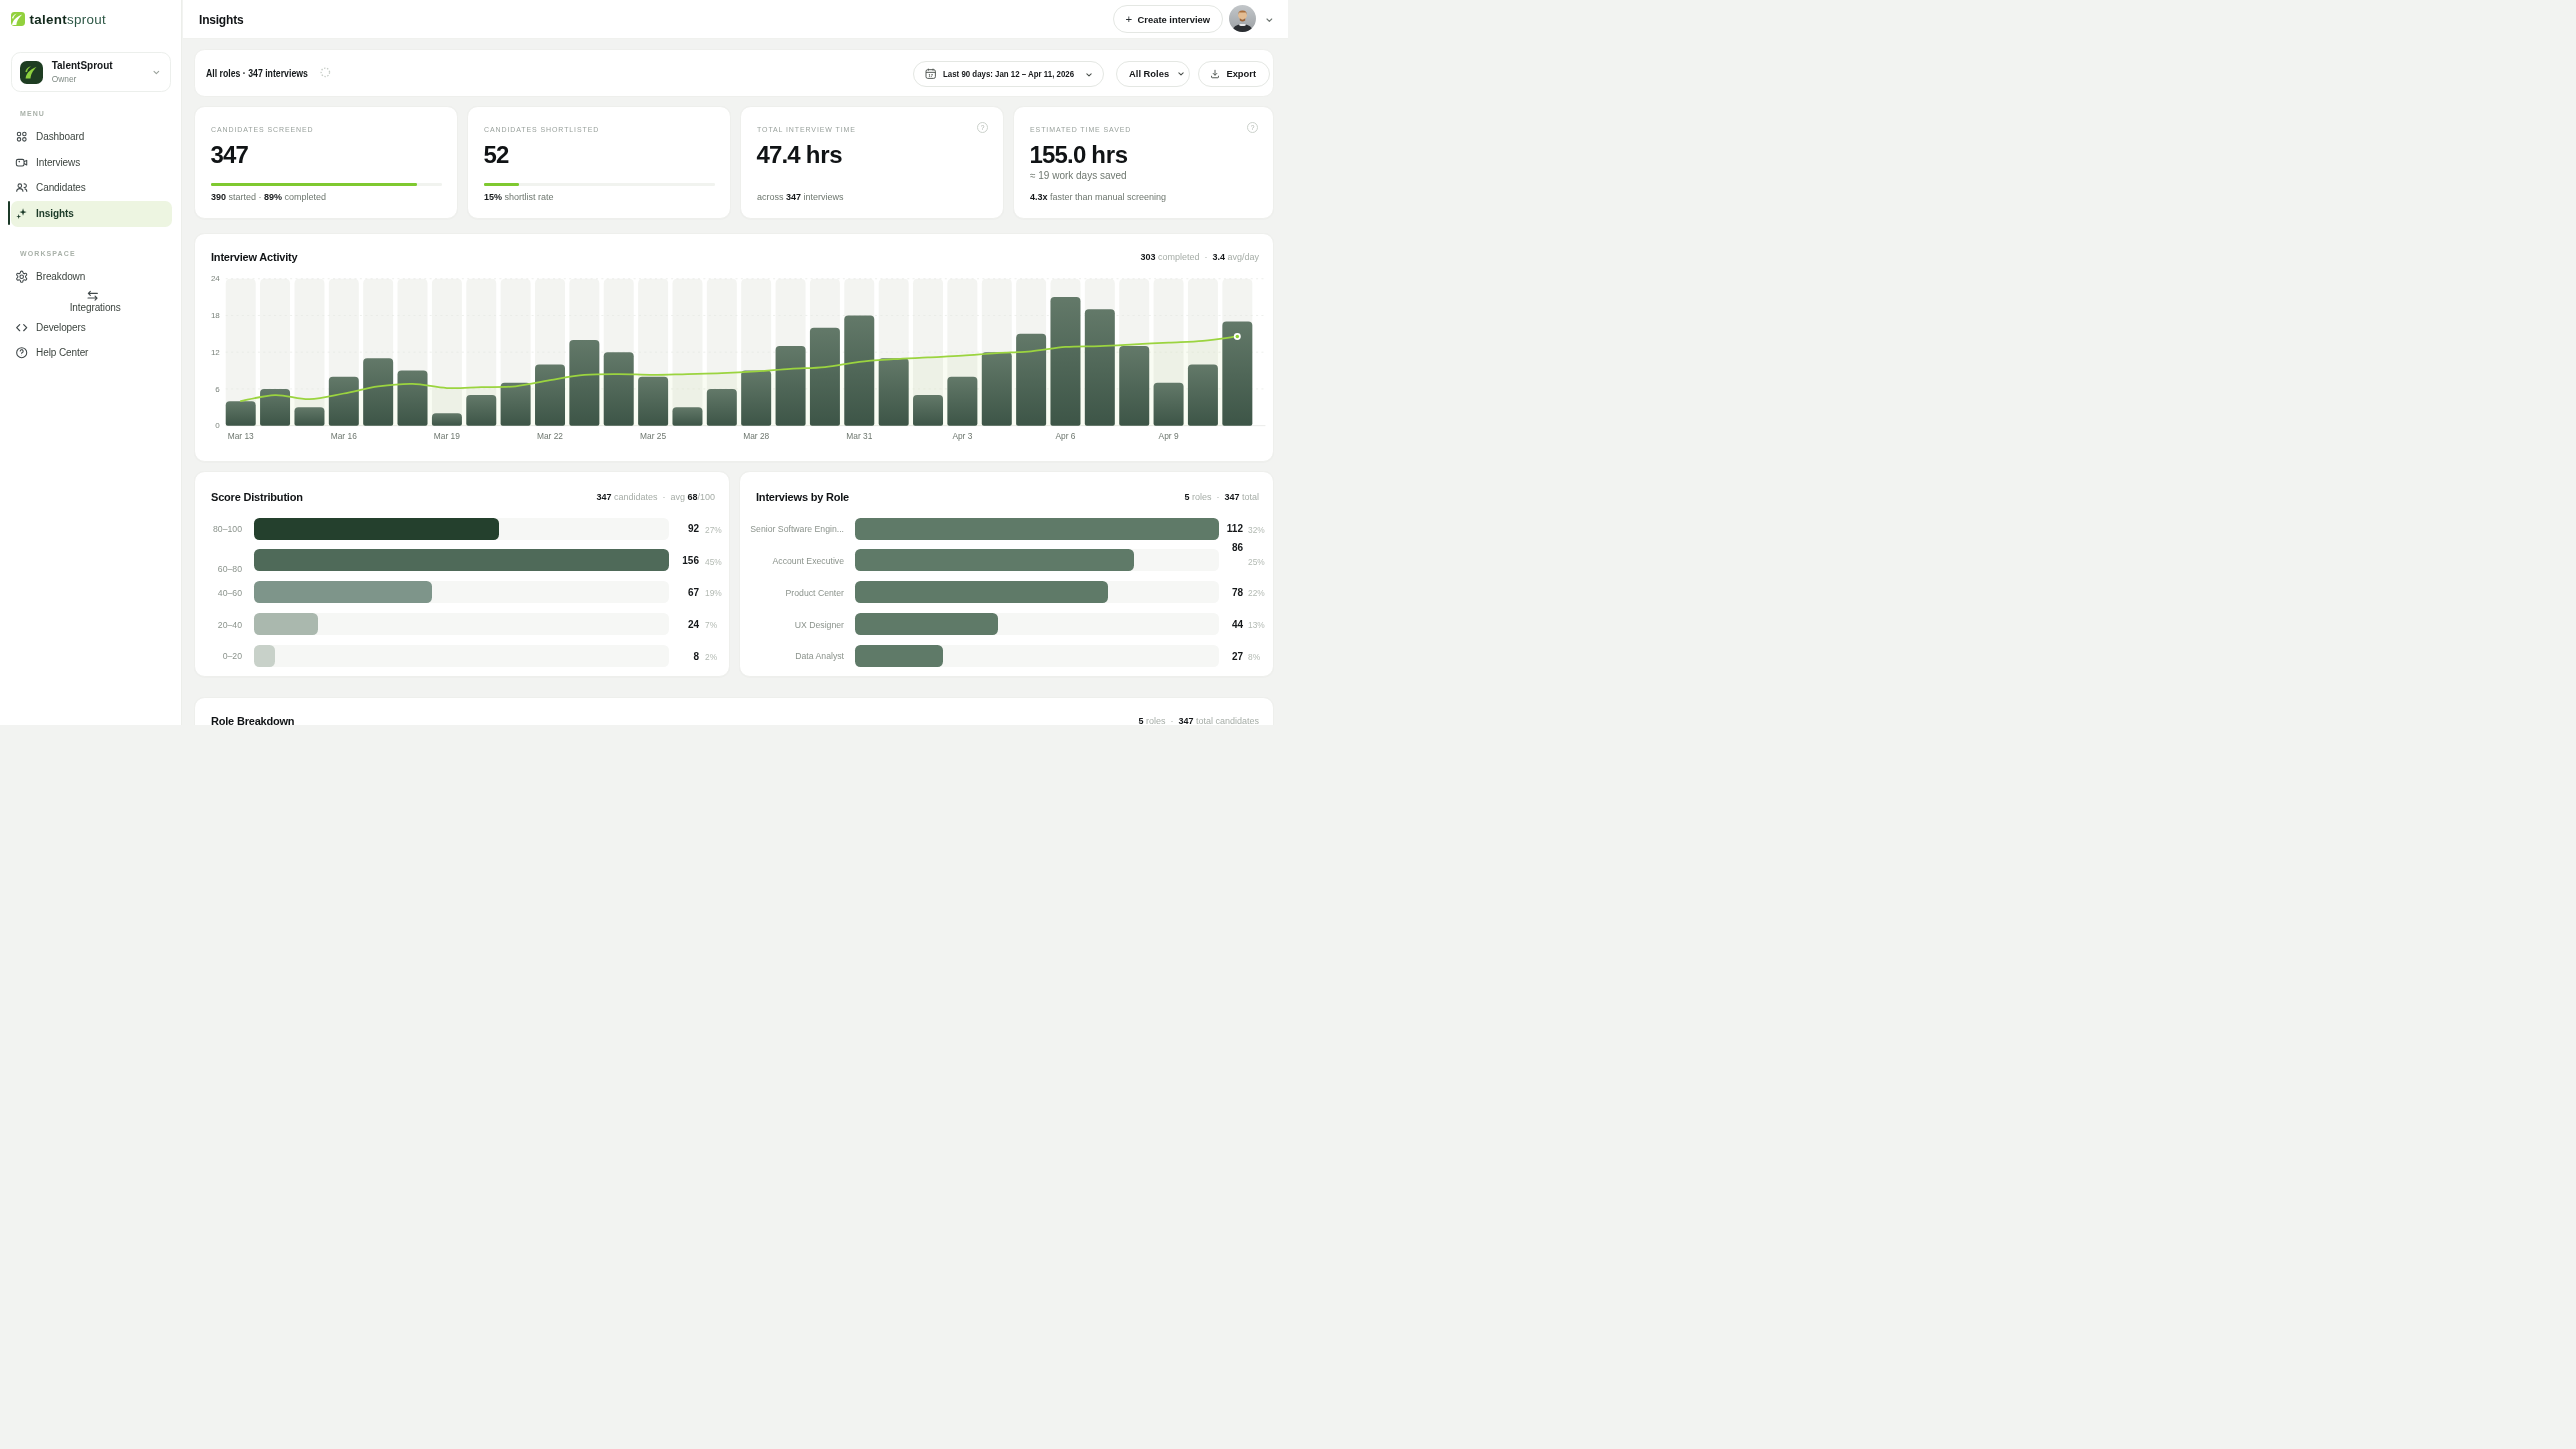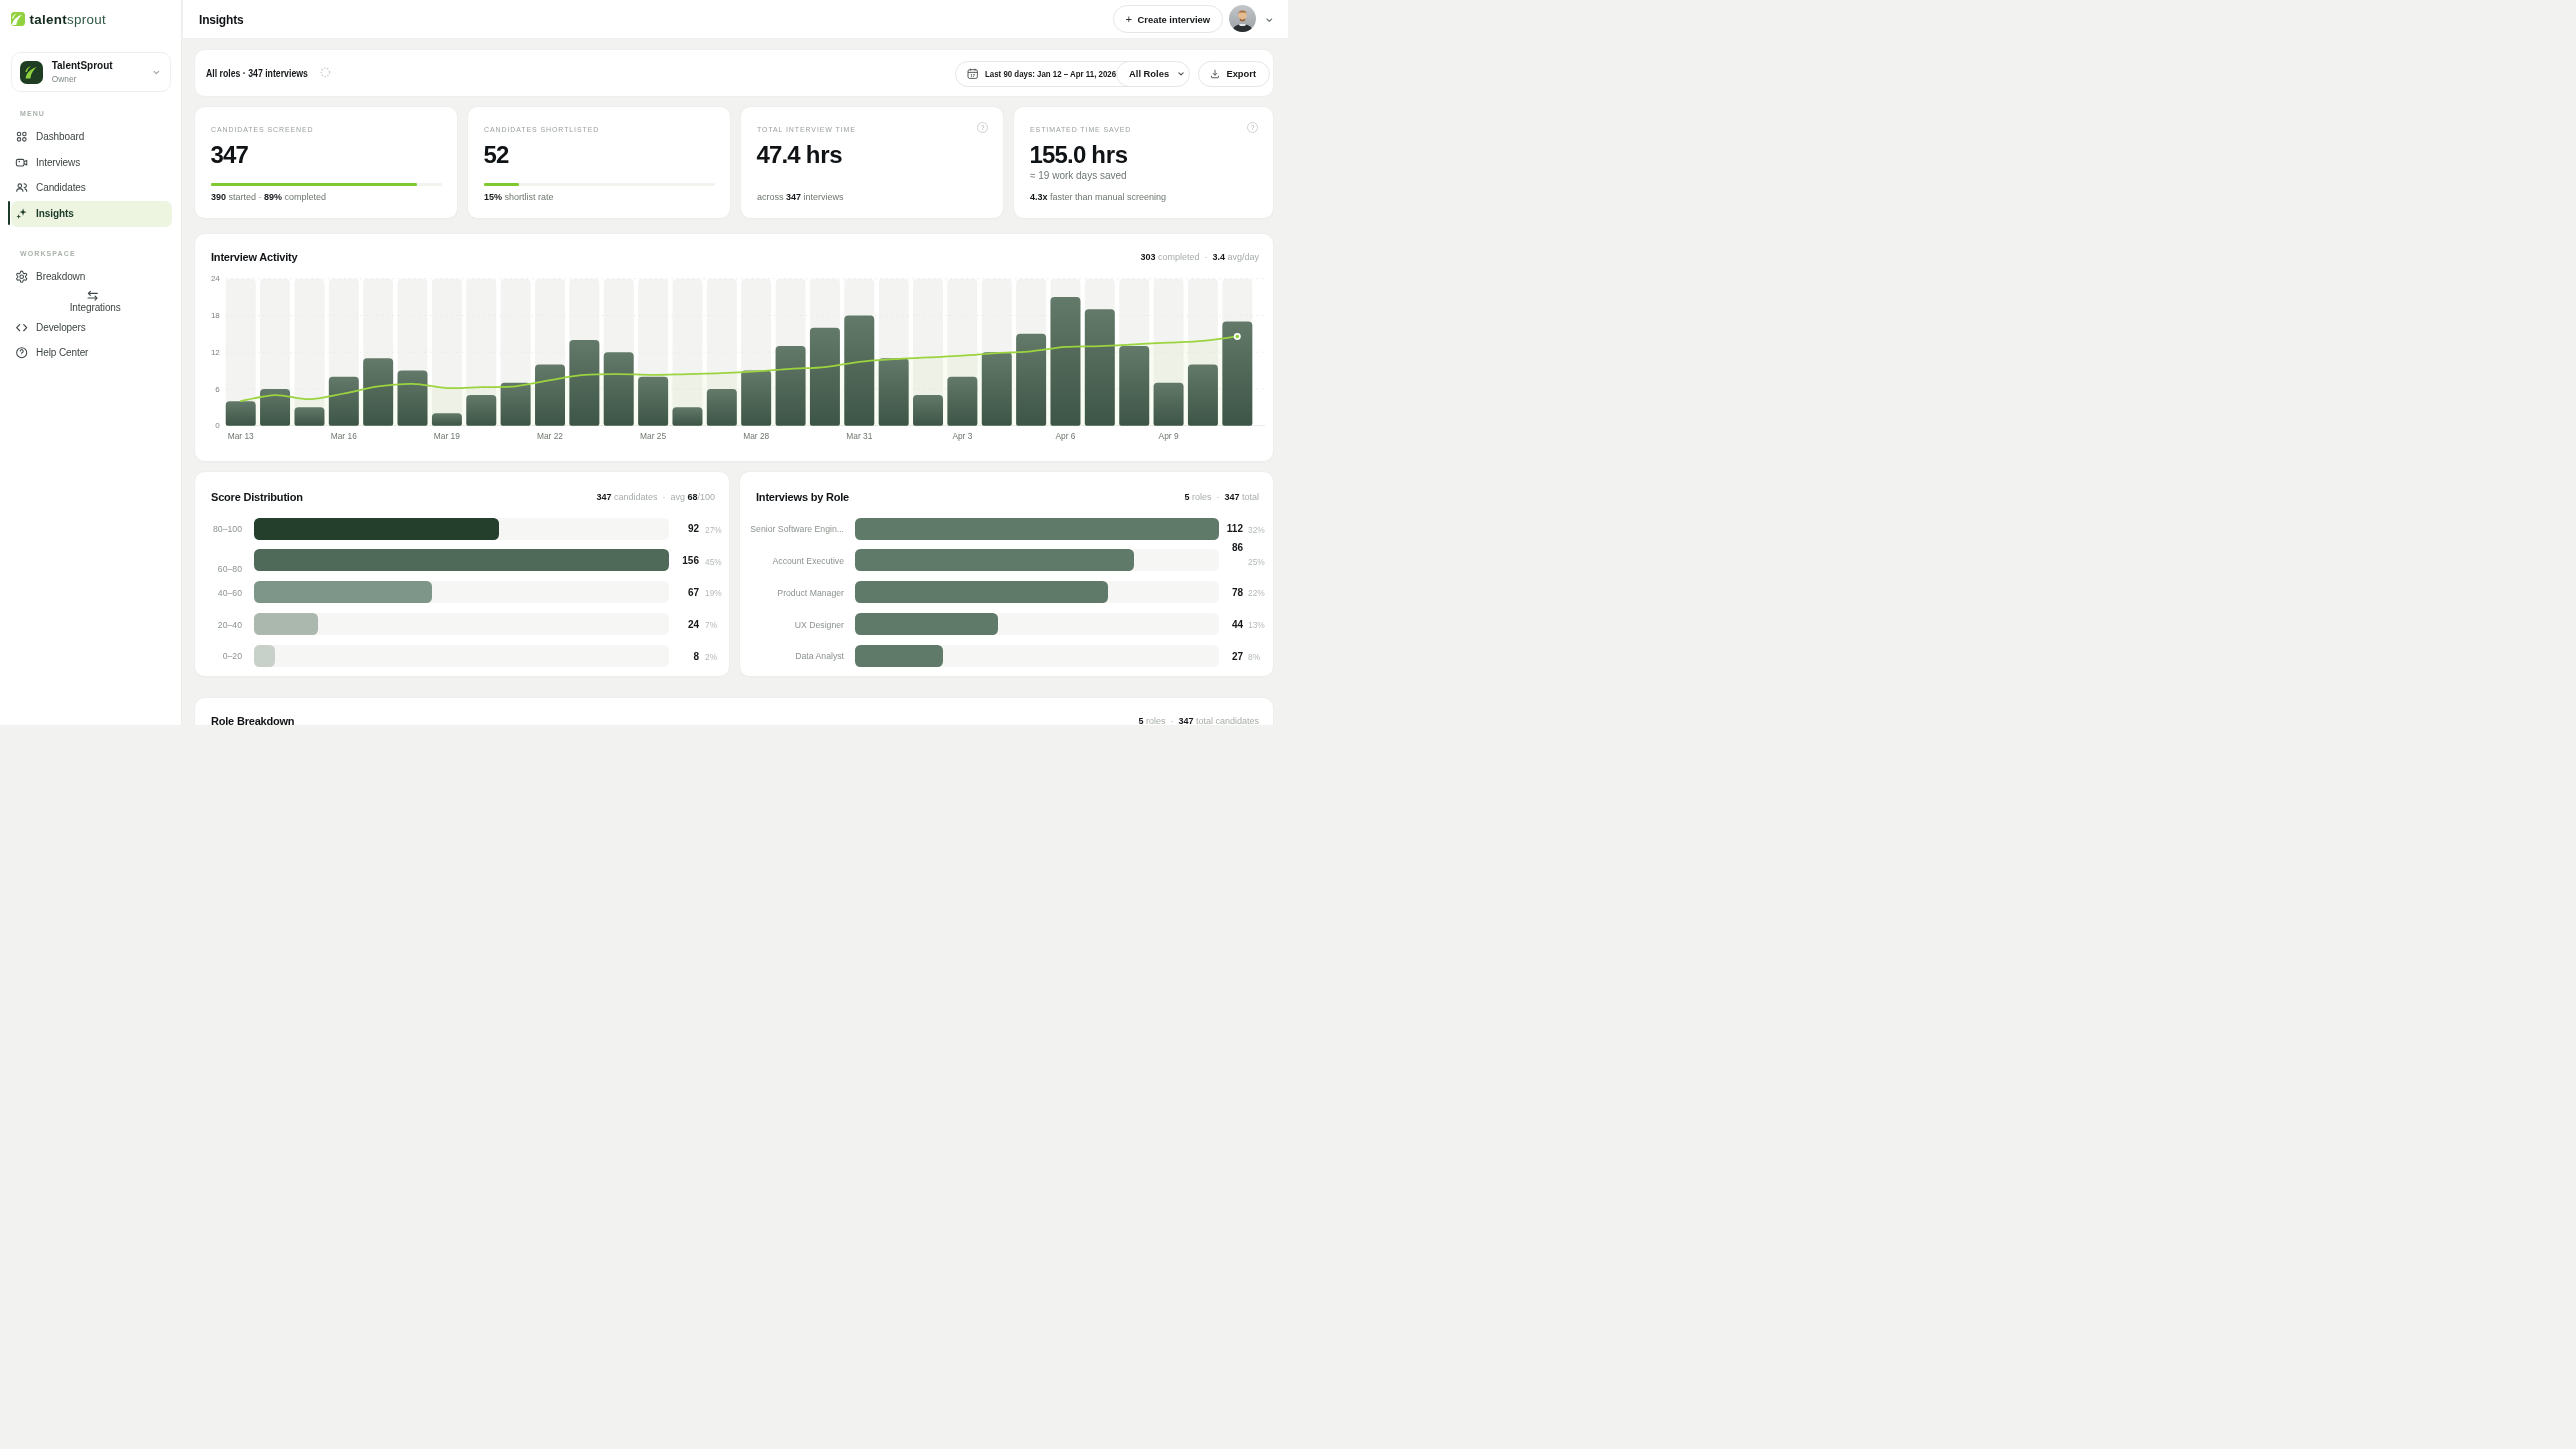--- a/index.html
+++ b/index.html
@@ -167,21 +167,21 @@
   <svg class="h-chev" width="8.7" height="8.7" viewBox="0 0 13 13">
       <path d="M3 4.5 l3.5 3.5 L10 4.5" stroke="#6f7772" stroke-width="1.7" fill="none" stroke-linecap="round" stroke-linejoin="round"></path>
     </svg>
 </div>
 
 <div class="filterbar">
   <div class="fb-left">All roles <span class="dot">·</span> 347 interviews</div>
   <svg class="abs" style="left:125px; top:17.4px;" width="10.7" height="10.7" viewBox="0 0 16 16">
       <circle cx="8" cy="8" r="6.3" fill="none" stroke="#c6ccc6" stroke-width="2" stroke-dasharray="2.1 2.4"></circle>
     </svg>
-  <div class="pill" style="left:760px; width:191px; padding:0 0 0 10.7px;">
+  <div class="pill" style="left:718px; width:191px; padding:0 0 0 10.7px;">
     <svg width="11.4" height="11.4" viewBox="0 0 17 17" fill="none" stroke="#494f4b" stroke-width="1.4" style="font-size:14px">
         <rect x="1.5" y="2.5" width="14" height="13" rx="2.5"></rect>
         <path d="M1.5 6.5 h14 M5 1 v3 M12 1 v3"></path>
         <text x="8.5" y="13.3" font-size="6" fill="#494f4b" stroke="none" text-anchor="middle" font-weight="bold">17</text>
       </svg>
     <span style="margin-left:6.7px; display:inline-block; transform:scaleX(.84); transform-origin:left center;">Last 90 days: Jan 12 – Apr 11, 2026</span>
     <svg style="position:absolute; right:10px; top:9.4px;" width="8" height="8" viewBox="0 0 13 13">
         <path d="M3 4.5 l3.5 3.5 L10 4.5" stroke="#494f4b" stroke-width="1.7" fill="none" stroke-linecap="round" stroke-linejoin="round"></path>
       </svg>
   </div>
@@ -363,21 +363,21 @@
 <div class="hrow-label" style="left:0px; top:52px; width:104px;">Senior Software Engin...</div>
 <div class="hrow-track" style="left:115px; top:46px; width:364px;"></div>
 <div class="hrow-bar" style="left:115px; top:46px; width:364px; background:#5f7a68;"></div>
 <div class="hrow-val" style="left:443px; top:51px; width:60px;">112</div>
 <div class="hrow-pct" style="left:508px; top:53px;">32%</div>
 <div class="hrow-label" style="left:0px; top:84px; width:104px;">Account Executive</div>
 <div class="hrow-track" style="left:115px; top:77px; width:364px;"></div>
 <div class="hrow-bar" style="left:115px; top:77px; width:279px; background:#5f7a68;"></div>
 <div class="hrow-val" style="left:443px; top:70px; width:60px;">86</div>
 <div class="hrow-pct" style="left:508px; top:85px;">25%</div>
-<div class="hrow-label" style="left:0px; top:116px; width:104px;">Product Manager</div>
+<div class="hrow-label" style="left:0px; top:116px; width:104px;">Product Center</div>
 <div class="hrow-track" style="left:115px; top:109px; width:364px;"></div>
 <div class="hrow-bar" style="left:115px; top:109px; width:253px; background:#5f7a68;"></div>
 <div class="hrow-val" style="left:443px; top:115px; width:60px;">78</div>
 <div class="hrow-pct" style="left:508px; top:116px;">22%</div>
 <div class="hrow-label" style="left:0px; top:148px; width:104px;">UX Designer</div>
 <div class="hrow-track" style="left:115px; top:141px; width:364px;"></div>
 <div class="hrow-bar" style="left:115px; top:141px; width:143px; background:#5f7a68;"></div>
 <div class="hrow-val" style="left:443px; top:147px; width:60px;">44</div>
 <div class="hrow-pct" style="left:508px; top:148px;">13%</div>
 <div class="hrow-label" style="left:0px; top:179px; width:104px;">Data Analyst</div>

